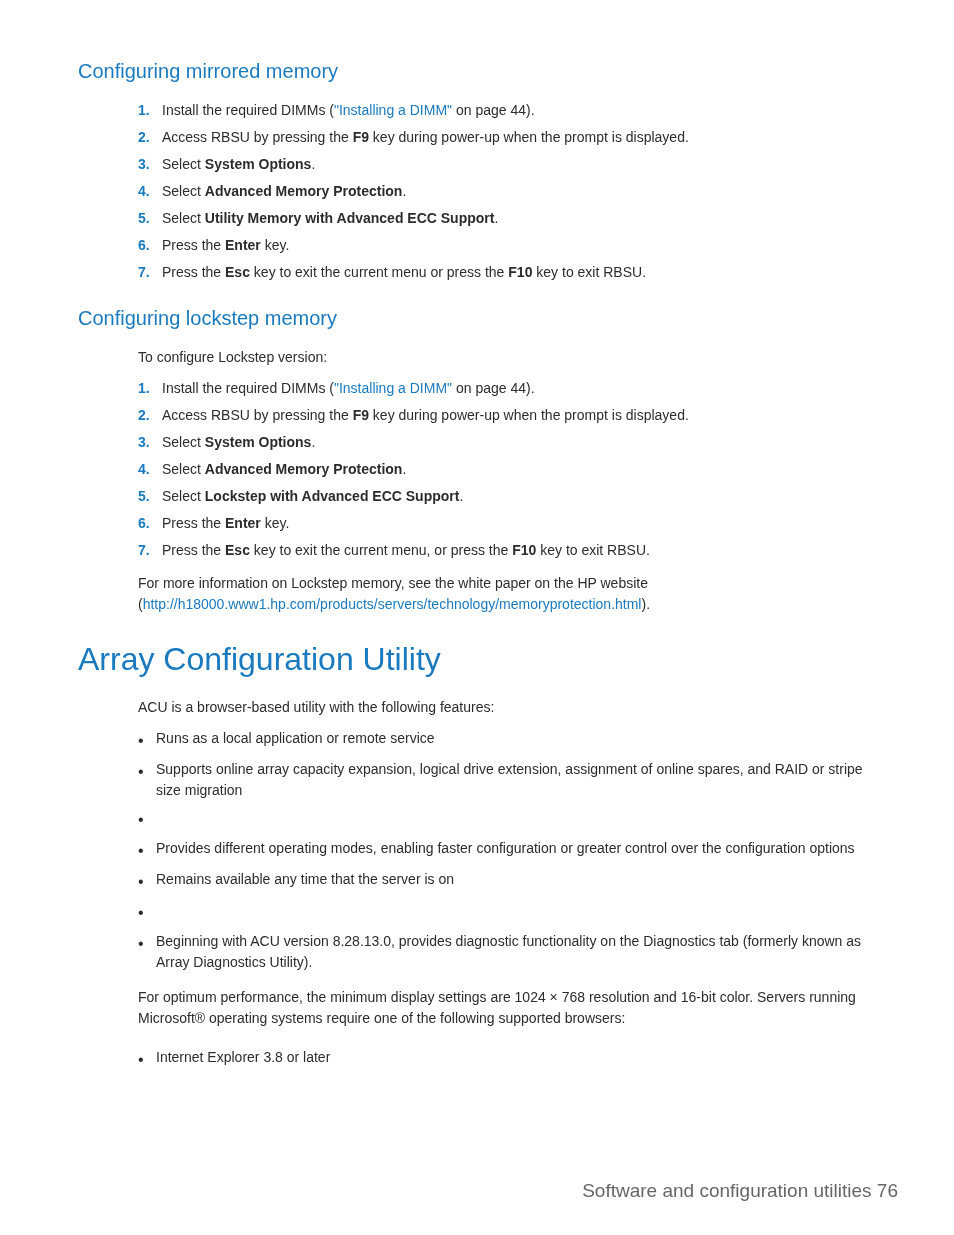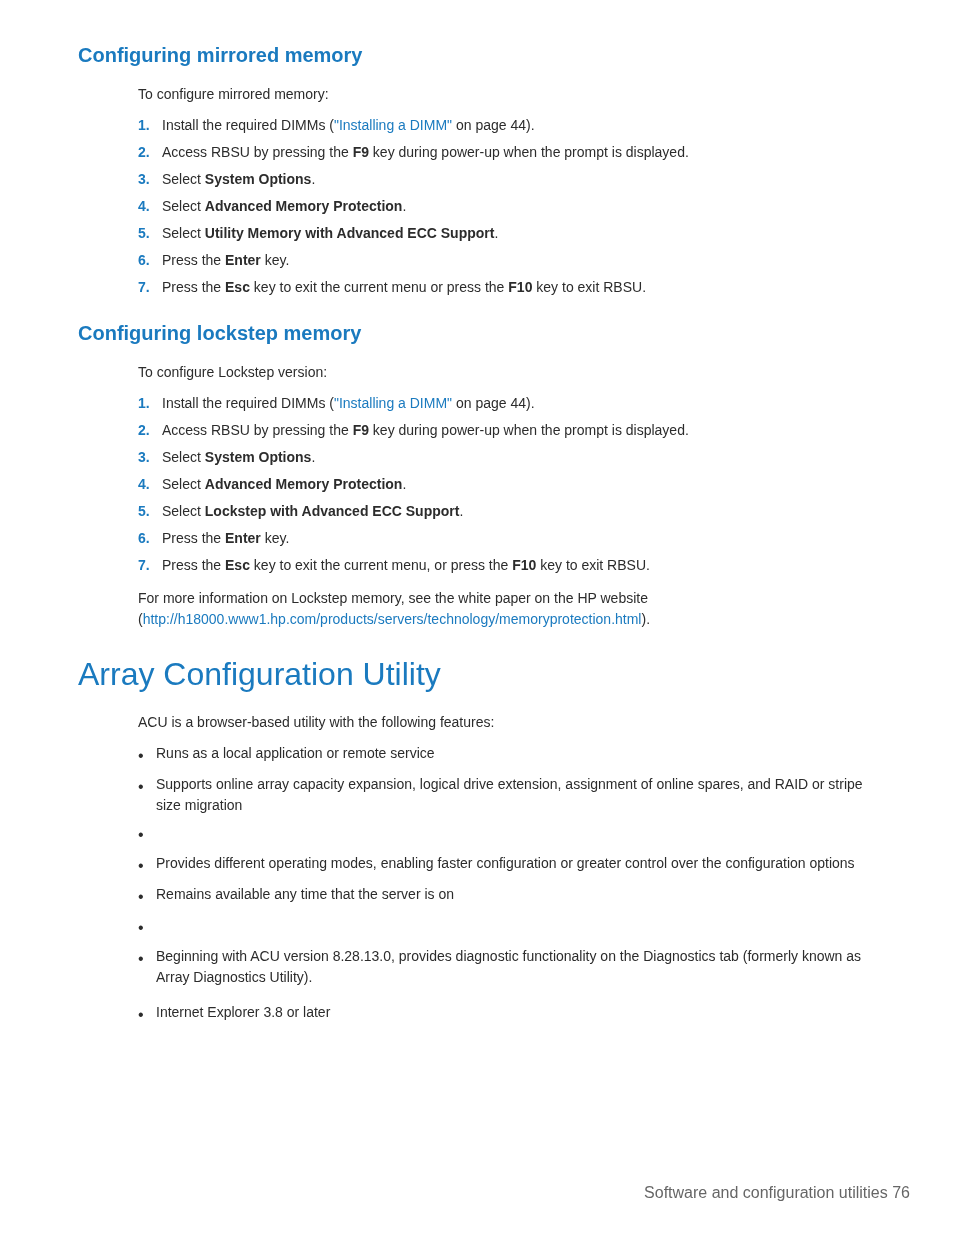--- a/index.html
+++ b/index.html
@@ -15,23 +15,23 @@
       color: #2c2c2c;
       width: 954px;
       min-height: 1235px;
       padding: 40px 78px 60px 78px;
       line-height: 1.5;
     }
 
     .section-heading {
       color: #1a7abf;
       font-size: 20px;
-      font-weight: bold;
+      font-weight: normal;
       margin-bottom: 14px;
-      margin-top: 0;
+      margin-top: 16px;
     }
 
     .major-heading {
       color: #1a7abf;
       font-size: 32px;
       font-weight: normal;
       margin-bottom: 14px;
       margin-top: 10px;
       border-bottom: none;
     }
@@ -102,34 +102,33 @@
       color: #2c2c2c;
     }
 
     .bullet-list li .content {
       flex: 1;
     }
 
     .page-footer {
       position: fixed;
       bottom: 30px;
-      right: 44px;
-      font-size: 16px;
+      right: 56px;
+      font-size: 19px;
       color: #666;
     }
 
     .major-section {
     }
   </style>
 </head>
 <body>
 
 <div class="section-block">
   <h2 class="section-heading">Configuring mirrored memory</h2>
-  <p class="intro-text">To configure mirrored memory:</p>
 
   <ol class="ordered-list">
 
     <li>
       <span class="num">1.</span>
       <span class="content">
         Install the required DIMMs (<a class="link" href="#">"Installing a DIMM"</a> on page 44).
       </span>
     </li>
 
@@ -266,20 +265,23 @@
     </li>
     <li>
       <span class="bullet">•</span>
     </li>
     <li>
       <span class="bullet">•</span>
       <span class="content">Beginning with ACU version 8.28.13.0, provides diagnostic functionality on the Diagnostics tab (formerly known as Array Diagnostics Utility).</span>
     </li>
   </ul>
 
+  <p class="note-text">
+    For optimum performance, the minimum display settings are 1024 × 768 resolution and 16-bit color. Servers running Microsoft® operating systems require one of the following supported browsers:
+  </p>
 
   <ul class="bullet-list">
     <li>
       <span class="bullet">•</span>
       <span class="content">Internet Explorer 3.8 or later</span>
     </li>
   </ul>
 </div>
 
 <div class="page-footer">Software and configuration utilities    76</div>

